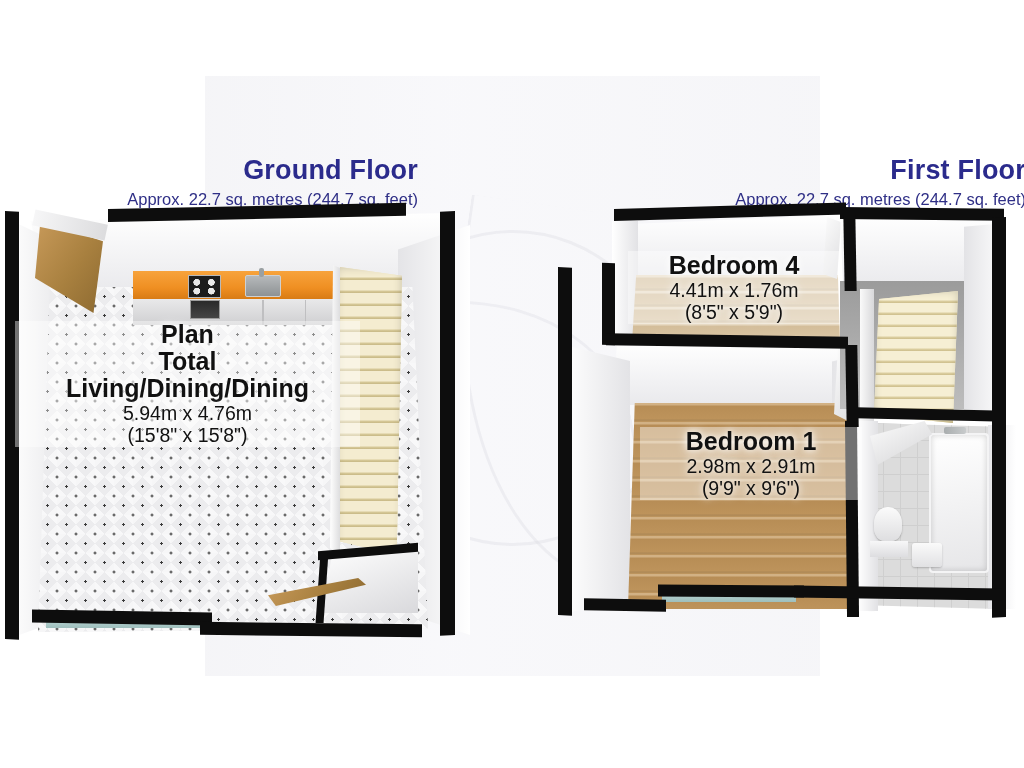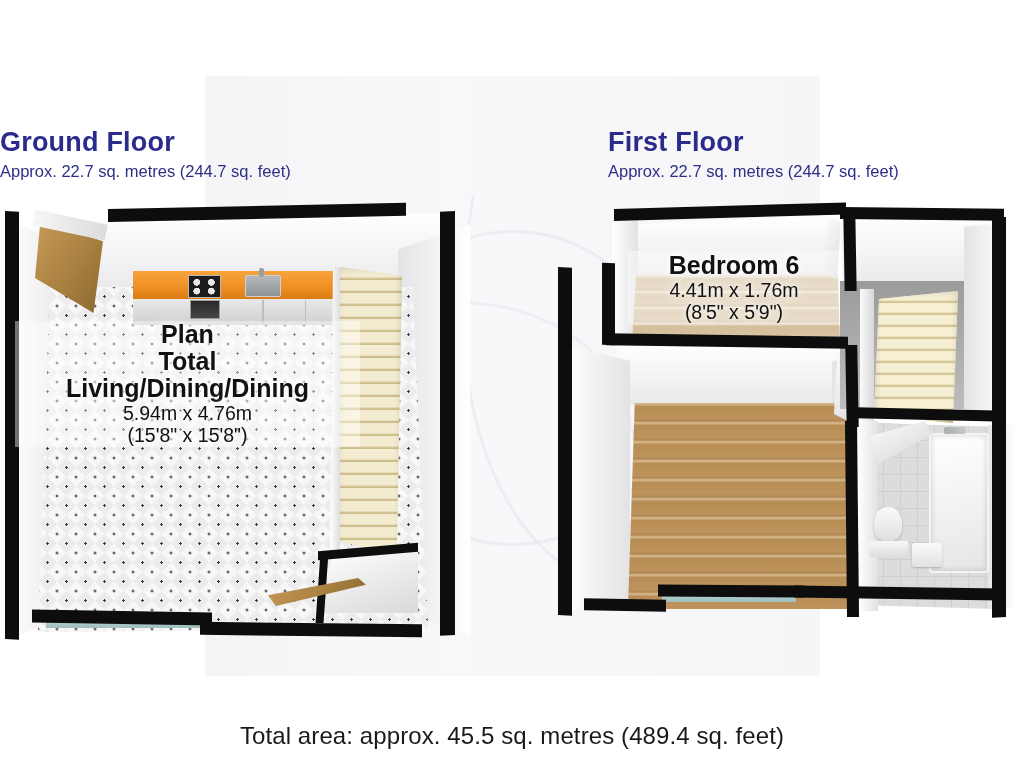--- a/index.html
+++ b/index.html
@@ -34,21 +34,21 @@
   }
   .watermark:after{
     content:"";position:absolute;left:6%;top:18%;width:78%;height:62%;
     border-top:3px solid rgba(200,200,210,.38);
     border-right:3px solid rgba(200,200,210,.38);
     border-radius:0 80% 0 0;
     transform:rotate(-12deg);
   }
 
   
-  .floor-head{position:absolute;text-align:left;}
+  .floor-head{position:absolute;text-align:right;margin-top:28px;}
   .floor-title{
     color:#2b2b8c;font-weight:bold;font-size:27px;letter-spacing:.2px;
     line-height:1.1;white-space:nowrap;
   }
   .floor-sub{
     color:#2f2f86;font-size:16.5px;margin-top:4px;white-space:nowrap;
   }
   #ground-head{left:0;top:128px;width:418px;}
   #first-head{left:608px;top:128px;width:418px;}
 
@@ -320,22 +320,26 @@
     <div class="wall" style="left:304px;top:20px;width:12px;height:76px;transform:skewX(1deg);"></div>
     <div class="wall" style="left:306px;top:150px;width:12px;height:82px;transform:skewX(1deg);"></div>
     <div class="wall" style="left:306px;top:226px;width:12px;height:196px;transform:skewX(0.6deg);"></div>
     <div class="wall" style="left:316px;top:214px;width:150px;height:11px;transform:skewY(1.4deg);"></div>
     <div class="wall" style="left:452px;top:22px;width:14px;height:400px;transform:skewY(-3.0deg);transform-origin:top right;"></div>
     <div class="wall" style="left:44px;top:404px;width:82px;height:12px;transform:skewY(1deg);"></div>
     <div class="wall" style="left:118px;top:390px;width:146px;height:12px;transform:skewY(0.4deg);"></div>
     <div class="wall" style="left:254px;top:392px;width:208px;height:12px;transform:skewY(0.8deg);"></div>
 
     <div class="room-label" style="left:88px;top:56px;width:212px;">
-      <div class="room-name">Bedroom 6</div>
+      <div class="room-name">Bedroom 4</div>
       <div class="room-dim">4.41m x 1.76m</div>
       <div class="room-dim-ft">(8'5" x 5'9")</div>
     </div>
 
+    <div class="room-label" style="left:100px;top:232px;width:222px;">
+      <div class="room-name">Bedroom 1</div>
+      <div class="room-dim">2.98m x 2.91m</div>
+      <div class="room-dim-ft">(9'9" x 9'6")</div>
+    </div>
   </div>
 
-  <div id="total-area">Total area: approx. 45.5 sq. metres (489.4 sq. feet)</div>
 
 </div>
 
 </body></html>

